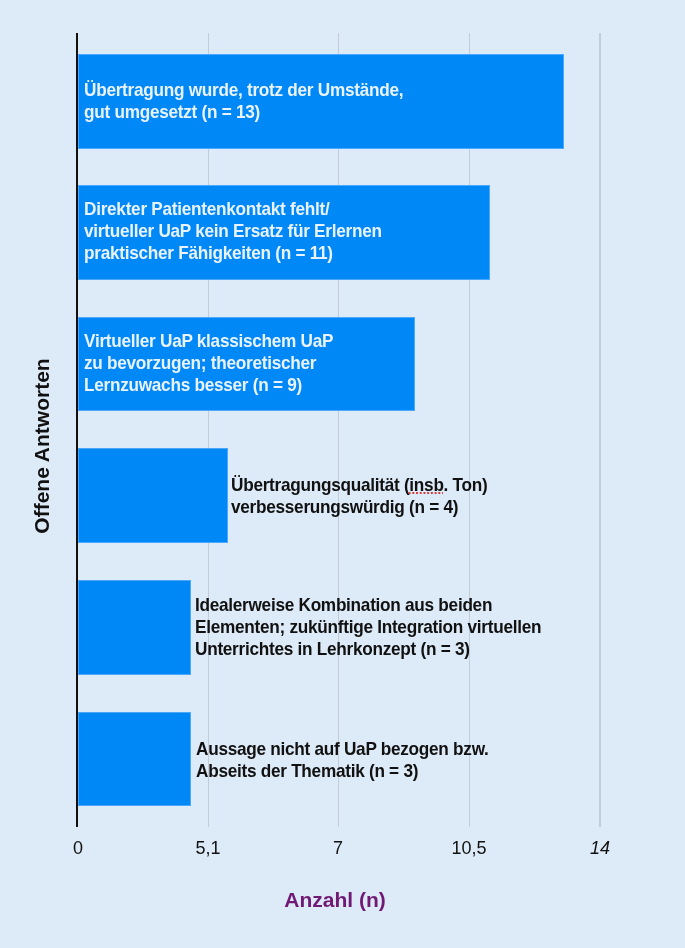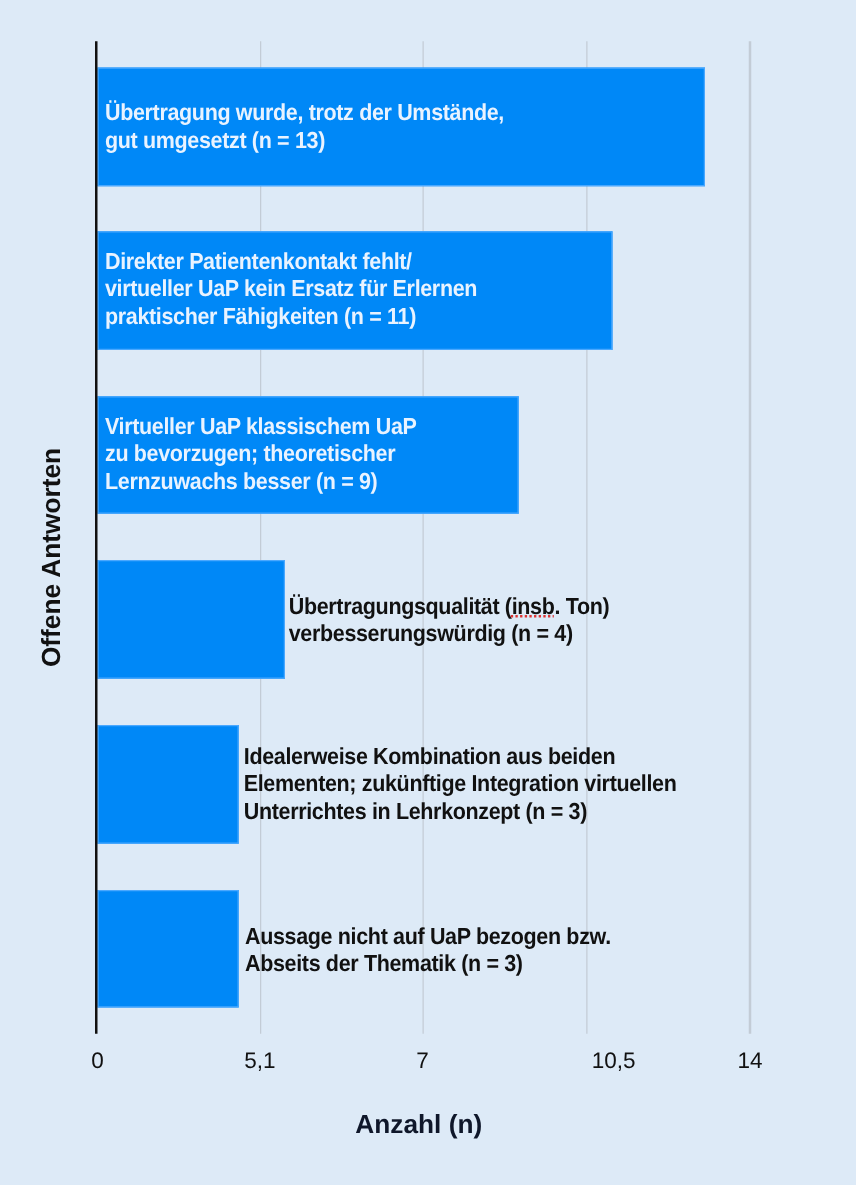--- a/index.html
+++ b/index.html
@@ -13,21 +13,21 @@
   .gridline { position: absolute; top: 33px; height: 794px; width: 1px; background: #c3ccd6; }
   .y-axis-line { position: absolute; left: 76px; top: 33px; width: 2px; height: 794px; background: #111; }
   .bar { position: absolute; left: 78px; background: #0088f7; border: 1px solid #4aa8ff; box-sizing: border-box; }
   .bar-label {
     position: absolute; font-weight: bold; font-size: 18.5px; line-height: 22px;
     letter-spacing: -0.3px; white-space: pre; transform: scaleX(0.93); transform-origin: left center;
   }
   .bar-label.inside { color: #e9f3ff; }
   .bar-label.outside { color: #111; }
   .tick-label { position: absolute; top: 838px; font-size: 18px; color: #111; transform: translateX(-50%); white-space: nowrap; }
-  .x-title { position: absolute; top: 888px; left: 335px; transform: translateX(-50%); font-size: 21px; font-weight: bold; color: #0f172a; white-space: nowrap; }
+  .x-title { position: absolute; top: 888px; left: 335px; transform: translateX(-50%); font-size: 21px; font-weight: bold; color: #701a75; white-space: nowrap; }
   .y-title {
     position: absolute; left: 42px; top: 446px; font-size: 21px; font-weight: bold; color: #111;
     transform: translate(-50%, -50%) rotate(-90deg); white-space: nowrap;
   }
   .spell { text-decoration: underline dotted #d33; text-decoration-thickness: 2px; }
 </style>
 </head>
 <body>
 
 <div id="chart">
@@ -63,18 +63,18 @@
   <div class="bar-label outside" style="left:195px; top:594px;"><span>Idealerweise Kombination aus beiden</span>
 <span>Elementen; zukünftige Integration virtuellen</span>
 <span>Unterrichtes in Lehrkonzept (n = 3)</span></div>
 
   <div class="bar-label outside" style="left:196px; top:738px;"><span>Aussage nicht auf UaP bezogen bzw.</span>
 <span>Abseits der Thematik (n = 3)</span></div>
 
   <div class="tick-label" style="left:78px;">0</div>
   <div class="tick-label" style="left:208px;">5,1</div>
   <div class="tick-label" style="left:338px;">7</div>
-  <div class="tick-label" style="left:491px;">10,5</div>
-  <div class="tick-label" style="left:600px;">14</div>
+  <div class="tick-label" style="left:469px;">10,5</div>
+  <div class="tick-label" style="left:600px;font-style:italic;">14</div>
 
   <div class="x-title">Anzahl (n)</div>
   <div class="y-title">Offene Antworten</div>
 </div>
 
 </body></html>

